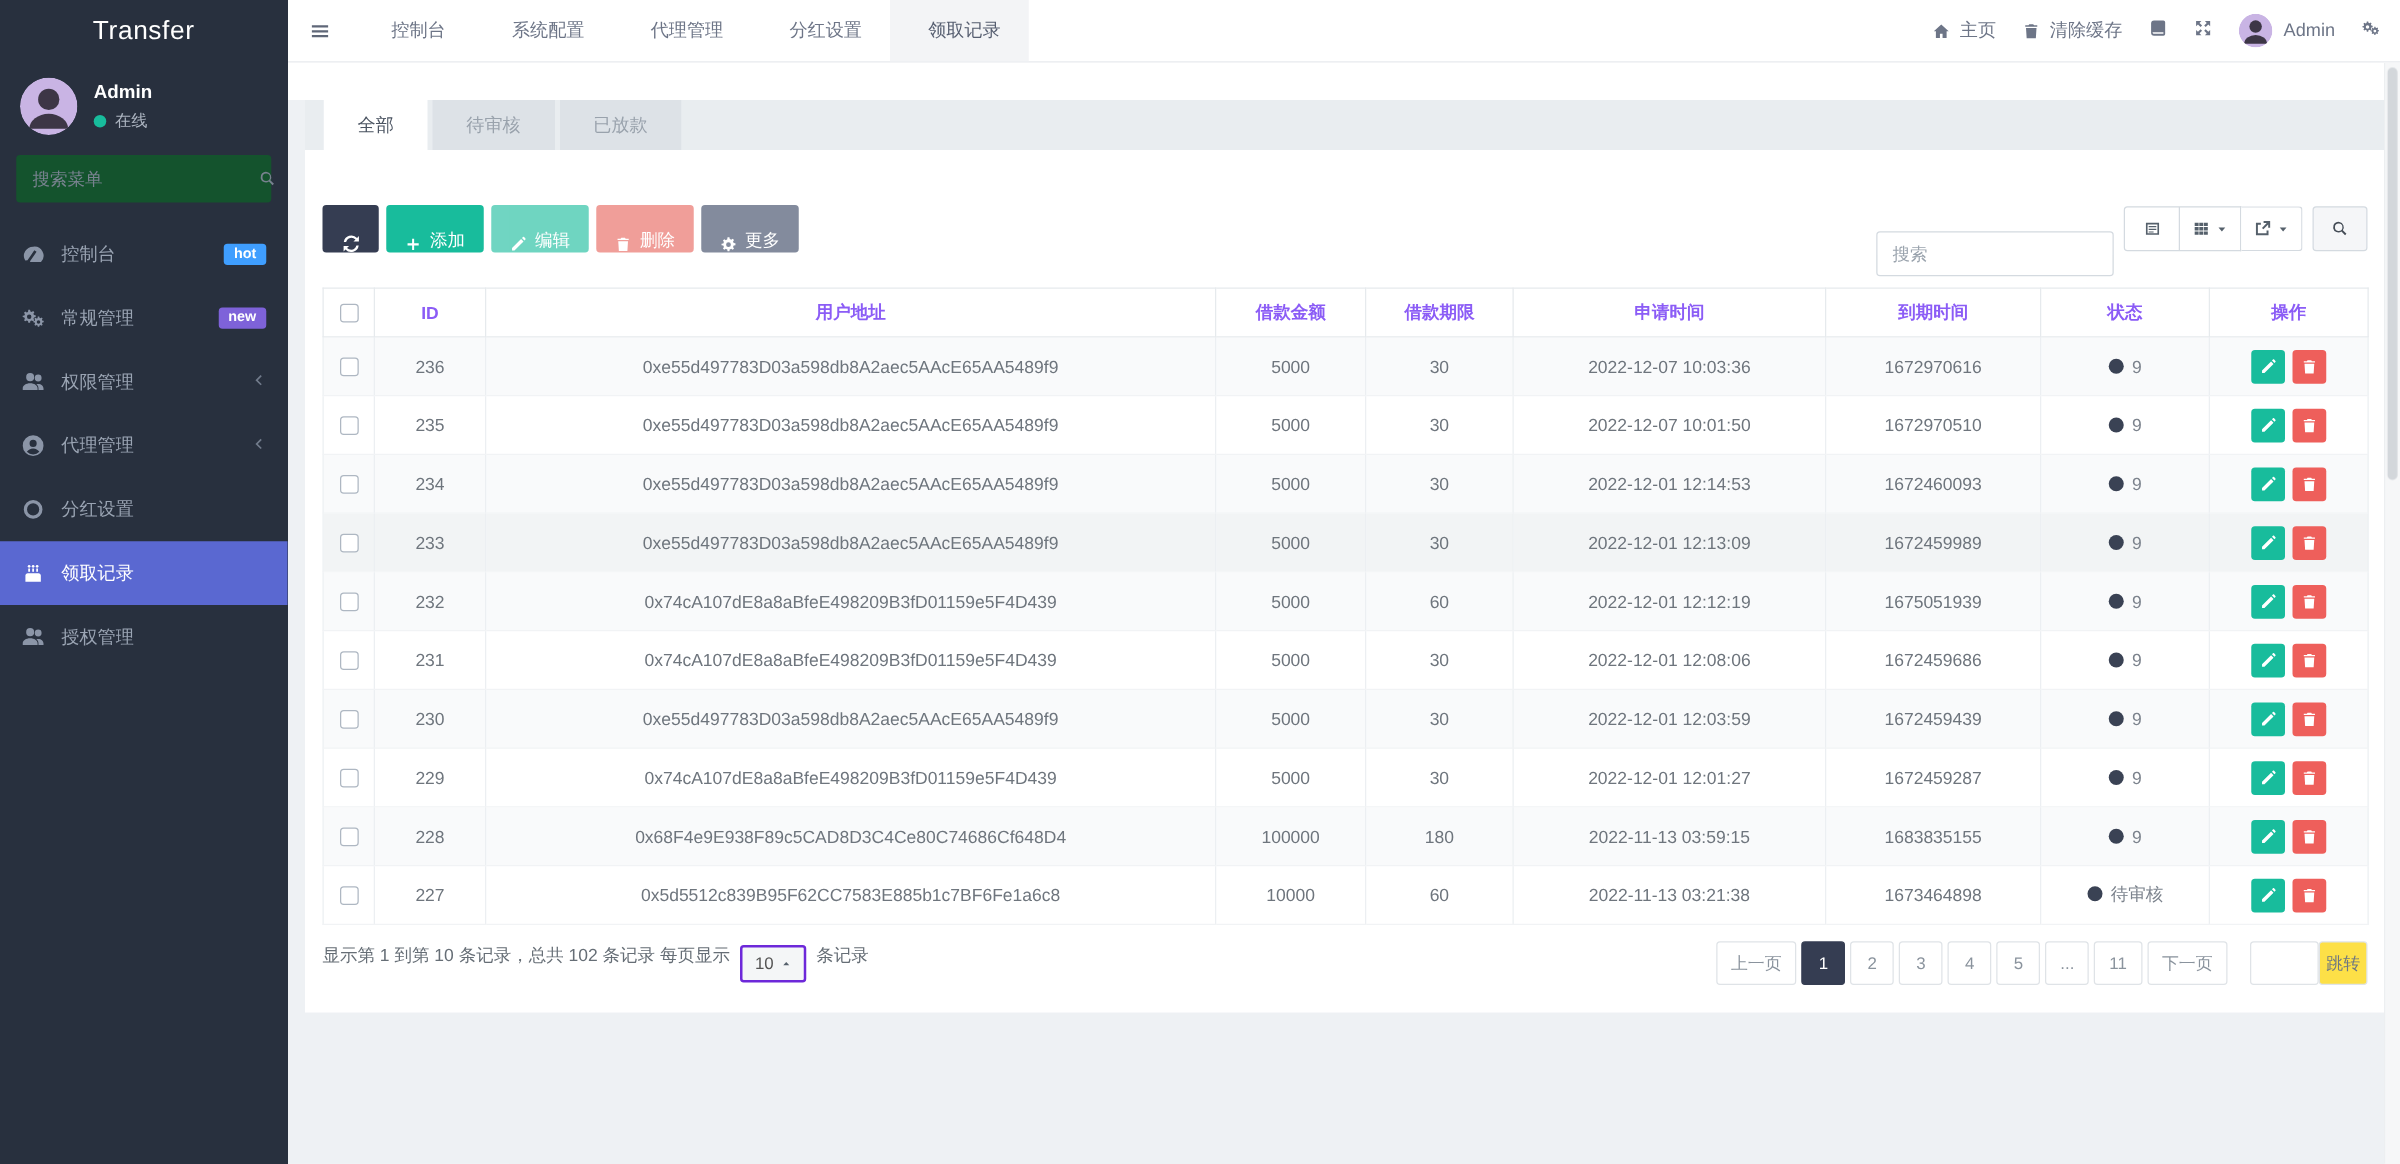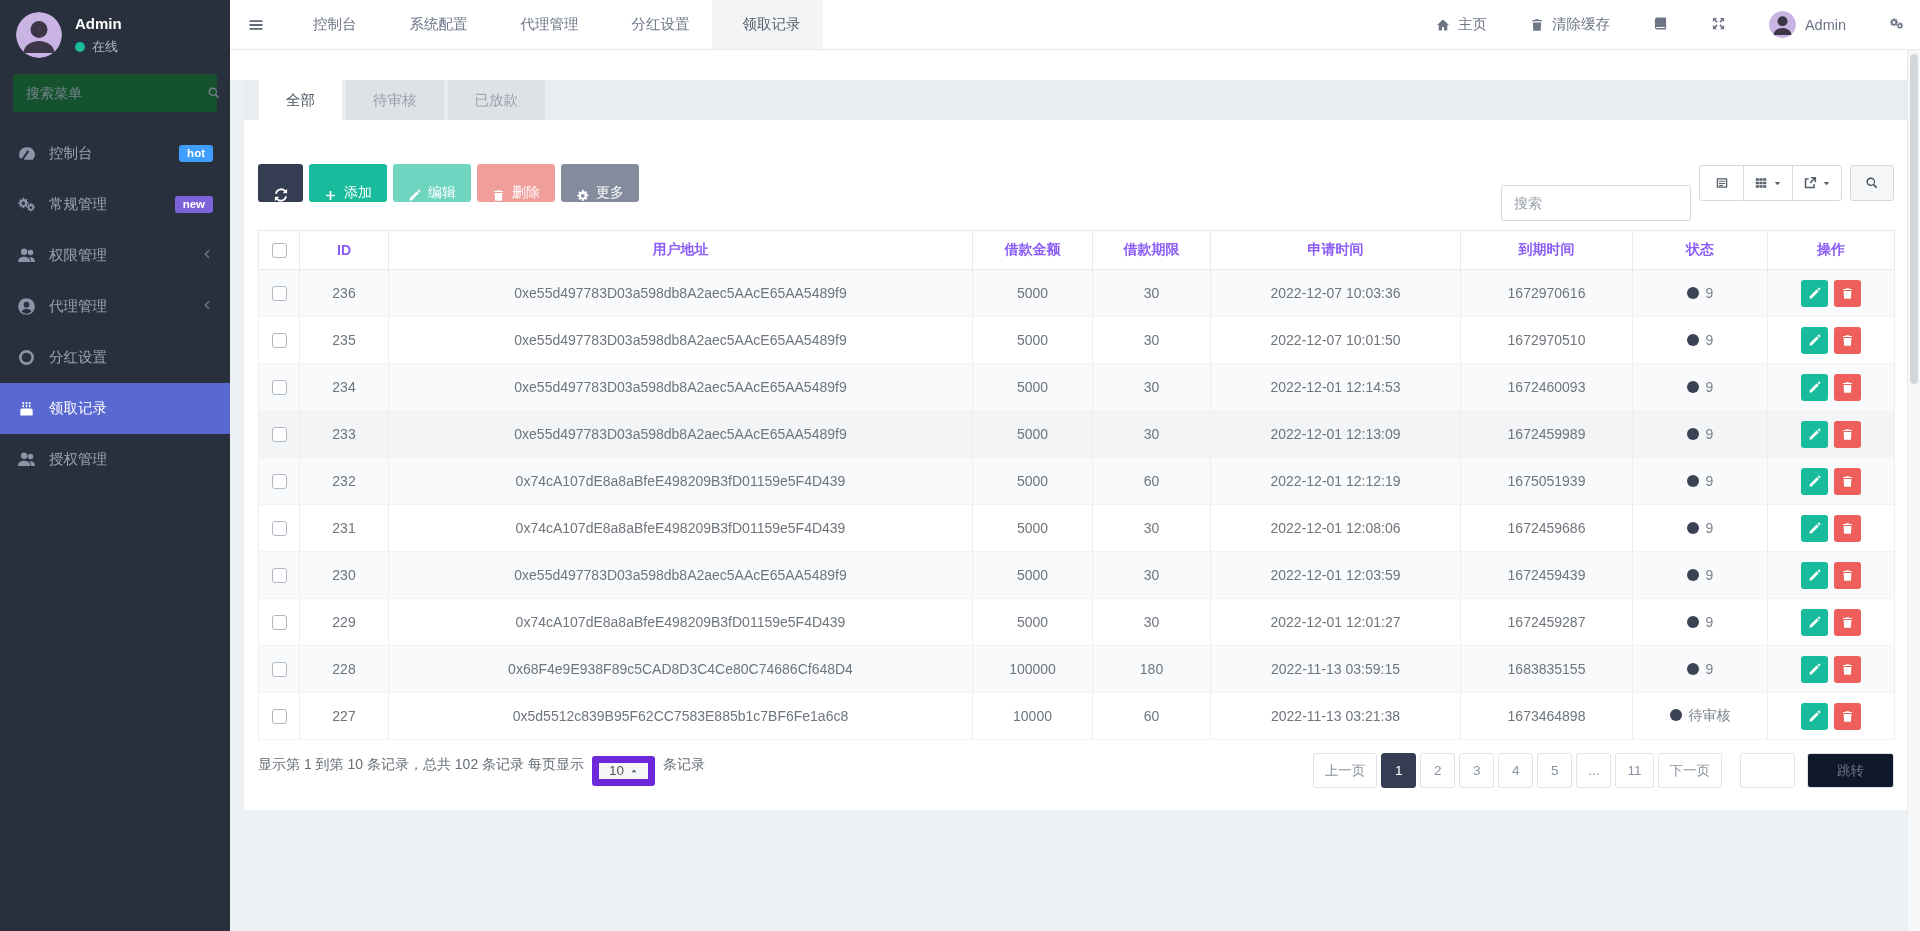--- a/index.html
+++ b/index.html
@@ -29,21 +29,21 @@
   .badge-new{ background:#7e62d9; }
   .chev{ margin-left:auto; color:#707a8a; font-size:12px; }
   .chev svg{ width:11px; height:11px; }
 
   
   .navbar{ position:fixed; left:230px; top:0; right:0; height:50px; background:#fff; border-bottom:1px solid #e8eaee; display:flex; align-items:stretch; z-index:5; }
   .nav-toggle{ display:flex; align-items:center; padding:0 18px; color:#5f6778; font-size:16px; cursor:pointer; }
   .top-tabs{ display:flex; }
   .nav-tab{ display:flex; align-items:center; gap:9px; padding:0 22px; font-size:14.5px; color:#6d7587; cursor:pointer; }
   .nav-tab.active{ background:#f3f4f6; color:#565e70; }
-  .nav-right{ margin-left:auto; display:flex; align-items:center; gap:43px; padding-right:16px; }
+  .nav-right{ margin-left:auto; display:flex; align-items:center; gap:21px; padding-right:16px; }
   .nav-link{ display:flex; align-items:center; gap:8px; color:#6d7587; font-size:14.5px; cursor:pointer; }
   .nav-link [data-icon]{ font-size:14px; }
   .nav-iconbtn{ color:#6d7587; font-size:15px; cursor:pointer; }
   .nav-user{ display:flex; align-items:center; gap:9px; color:#6d7587; font-size:14.5px; cursor:pointer; }
   .avatar-sm{ width:27px; height:27px; border-radius:50%; overflow:hidden; }
   .avatar-sm svg{ width:100%; height:100%; display:block; }
 
   
   .main{ position:absolute; left:230px; top:50px; right:0; bottom:0; background:#eef1f4; overflow:hidden; }
   .top-white{ height:30px; background:#fff; }
@@ -83,36 +83,37 @@
   .status-dot{ display:inline-block; width:12px; height:12px; border-radius:50%; background:#3a4254; vertical-align:-1px; margin-right:7px; }
   .status-text{ color:#7c838d; }
   .act-btn{ width:27px; height:27px; border:none; border-radius:3px; color:#fff; display:inline-flex; align-items:center; justify-content:center; margin:0 3px; cursor:pointer; vertical-align:middle; }
   .act-btn svg{ width:13px; height:13px; }
   .act-edit{ background:#18bc9c; }
   .act-del{ background:#ee5f5b; }
 
   
   .tfoot{ display:flex; align-items:center; margin-top:13px; color:#666e76; font-size:14px; }
   .summary{ display:flex; align-items:flex-start; gap:8px; }
-  .pagesize{ height:30px; padding:0 10px; border:7px solid #6d28d9; background:#f4f6f7; border-radius:3px; display:inline-flex; align-items:center; gap:6px; font-size:13.5px; color:#555; cursor:pointer; font-family:inherit; }
+  .pagesize{ height:30px; padding:0 10px; border:2px solid #6d28d9; background:#f4f6f7; border-radius:3px; display:inline-flex; align-items:center; gap:6px; font-size:13.5px; color:#555; cursor:pointer; font-family:inherit; }
   .pagesize .caret{ font-size:8px; }
   .pager{ margin-left:auto; display:flex; align-items:center; }
   .page-btn{ min-width:35px; height:35px; padding:0 11px; margin-left:4px; border:1px solid #dfe3e7; background:#fff; color:#8a939d; font-size:13.5px; border-radius:3px; cursor:pointer; font-family:inherit; }
   .page-btn.active{ background:#353d52; border-color:#353d52; color:#fff; }
   .jump-input{ width:55px; height:35px; margin-left:18px; border:1px solid #dfe3e7; border-radius:3px; outline:none; padding:0 8px; font-size:14px; font-family:inherit; }
-  .jump-btn{ height:35px; margin-left:12px; padding:0 29px; background:#0f172a; border:1px solid #dfe3e7; border-radius:3px; color:#6d7681; font-size:13.5px; cursor:pointer; font-family:inherit; }
+  .jump-btn{ height:35px; margin-left:0; padding:0 5px; background:#fde047; border:1px solid #dfe3e7; border-radius:3px; color:#6d7681; font-size:13.5px; cursor:pointer; font-family:inherit; }
 
   
   .scrollbar{ position:fixed; right:0; top:50px; bottom:0; width:13px; background:#f6f7f8; border-left:1px solid #ebedef; z-index:7; }
   .scroll-thumb{ position:absolute; top:4px; left:2px; width:8px; height:330px; background:#d3d7db; border-radius:4px; }
 </style>
 </head>
 <body>
 
 <aside class="sidebar">
+  <div class="brand">Transfer</div>
   <div class="user-panel">
     <div class="avatar">
       <svg viewBox="0 0 46 46">
           <circle cx="23" cy="23" r="23" fill="#c9b4e4"></circle>
           <circle cx="23" cy="17.5" r="8.5" fill="#3d3646"></circle>
           <path d="M7.5 41a15.5 12 0 0 1 31 0z" fill="#3d3646"></path>
         </svg>
     </div>
     <div class="user-meta">
       <div class="user-name">Admin</div>

